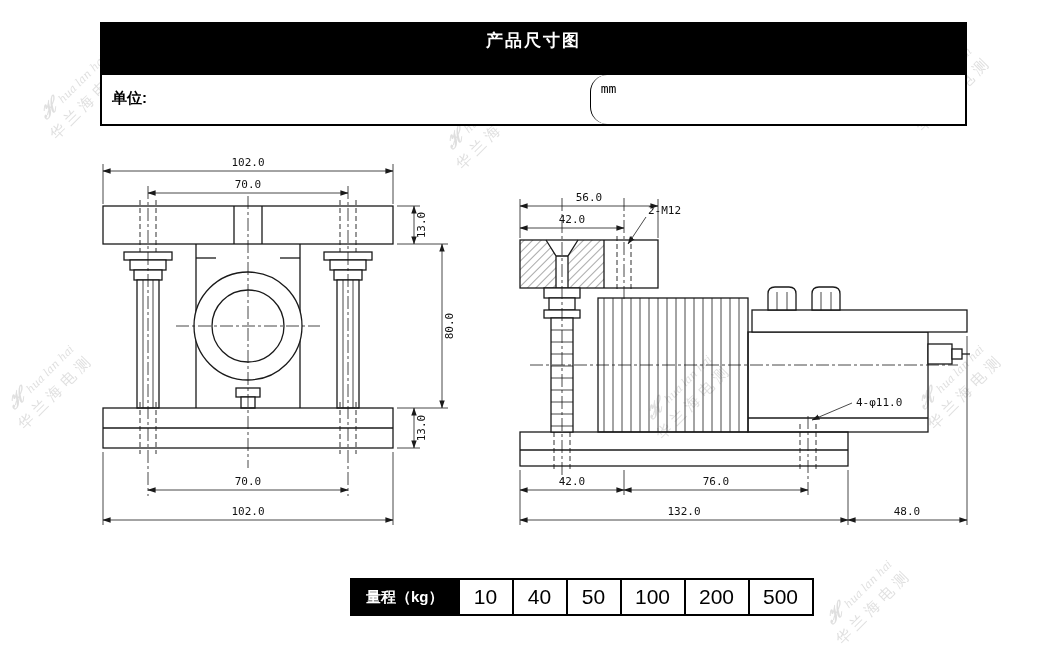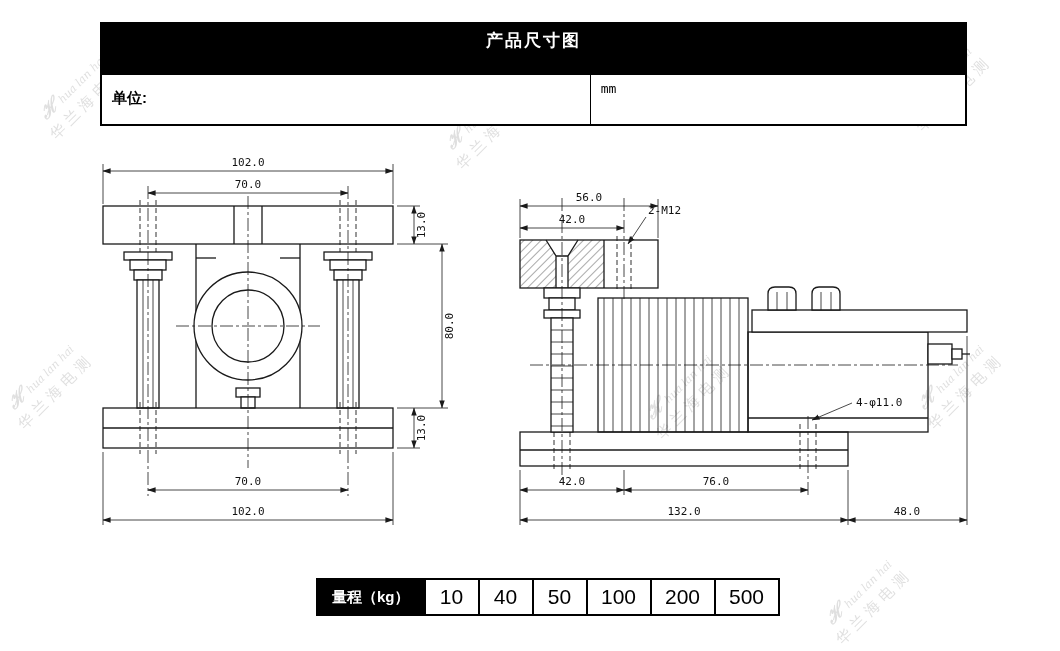--- a/index.html
+++ b/index.html
@@ -15,37 +15,37 @@
   .wm-cjk{font-size:15px;letter-spacing:5px;white-space:nowrap;margin-top:2px;}
 
   
   .doc-table{position:absolute;left:100px;top:22px;width:863px;z-index:2;
              border:2px solid #000;background:#fff;}
   .doc-title{background:#000;color:#fff;font-weight:bold;font-size:17px;
              text-align:center;padding:5px 0 22px;letter-spacing:2px;}
   .doc-row{display:flex;border-top:1px solid #000;}
   .doc-cell-left{flex:0 0 54.2%;padding:14px 10px 16px;font-weight:bold;font-size:15px;}
   .doc-cell-right{flex:1;border-left:1px solid #000;padding:6px 10px 16px;
-                  font:13px "DejaVu Sans Mono",monospace;}
+                  font:13px "DejaVu Sans Mono",monospace;border-radius:17px;}
 
   
   .draw{position:absolute;left:0;top:0;z-index:1;}
   .s   {stroke:#1a1a1a;stroke-width:1.3;fill:none;}
   .sf  {stroke:#1a1a1a;stroke-width:1.3;fill:#fff;}
   .thin{stroke:#1a1a1a;stroke-width:.8;fill:none;}
   .dim-l{stroke:#1a1a1a;stroke-width:.8;fill:none;
          marker-start:url(#ar);marker-end:url(#ar);}
   .lead{stroke:#1a1a1a;stroke-width:.8;fill:none;marker-end:url(#ar);}
   .hid {stroke:#1a1a1a;stroke-width:.9;fill:none;stroke-dasharray:5 3;}
   .cl  {stroke:#1a1a1a;stroke-width:.8;fill:none;stroke-dasharray:13 3 3 3;}
   text.dim-t{font:11px "DejaVu Sans Mono",monospace;fill:#111;text-anchor:middle;}
   text.dim-t.start{text-anchor:start;}
 
   
-  .range-table{position:absolute;left:316px;top:578px;z-index:2;display:flex;
+  .range-table{position:absolute;left:350px;top:578px;z-index:2;display:flex;
                border:2px solid #000;background:#fff;height:34px;}
   .rt-head{background:#000;color:#fff;font-weight:bold;font-size:15px;
            display:flex;align-items:center;padding:0 14px;}
   .rt-cell{border-left:2px solid #000;display:flex;align-items:center;
            justify-content:center;min-width:40px;padding:0 6px;font-size:21px;}
   .rt-cell.wide{min-width:50px;}
 </style>
 </head>
 <body>
 

